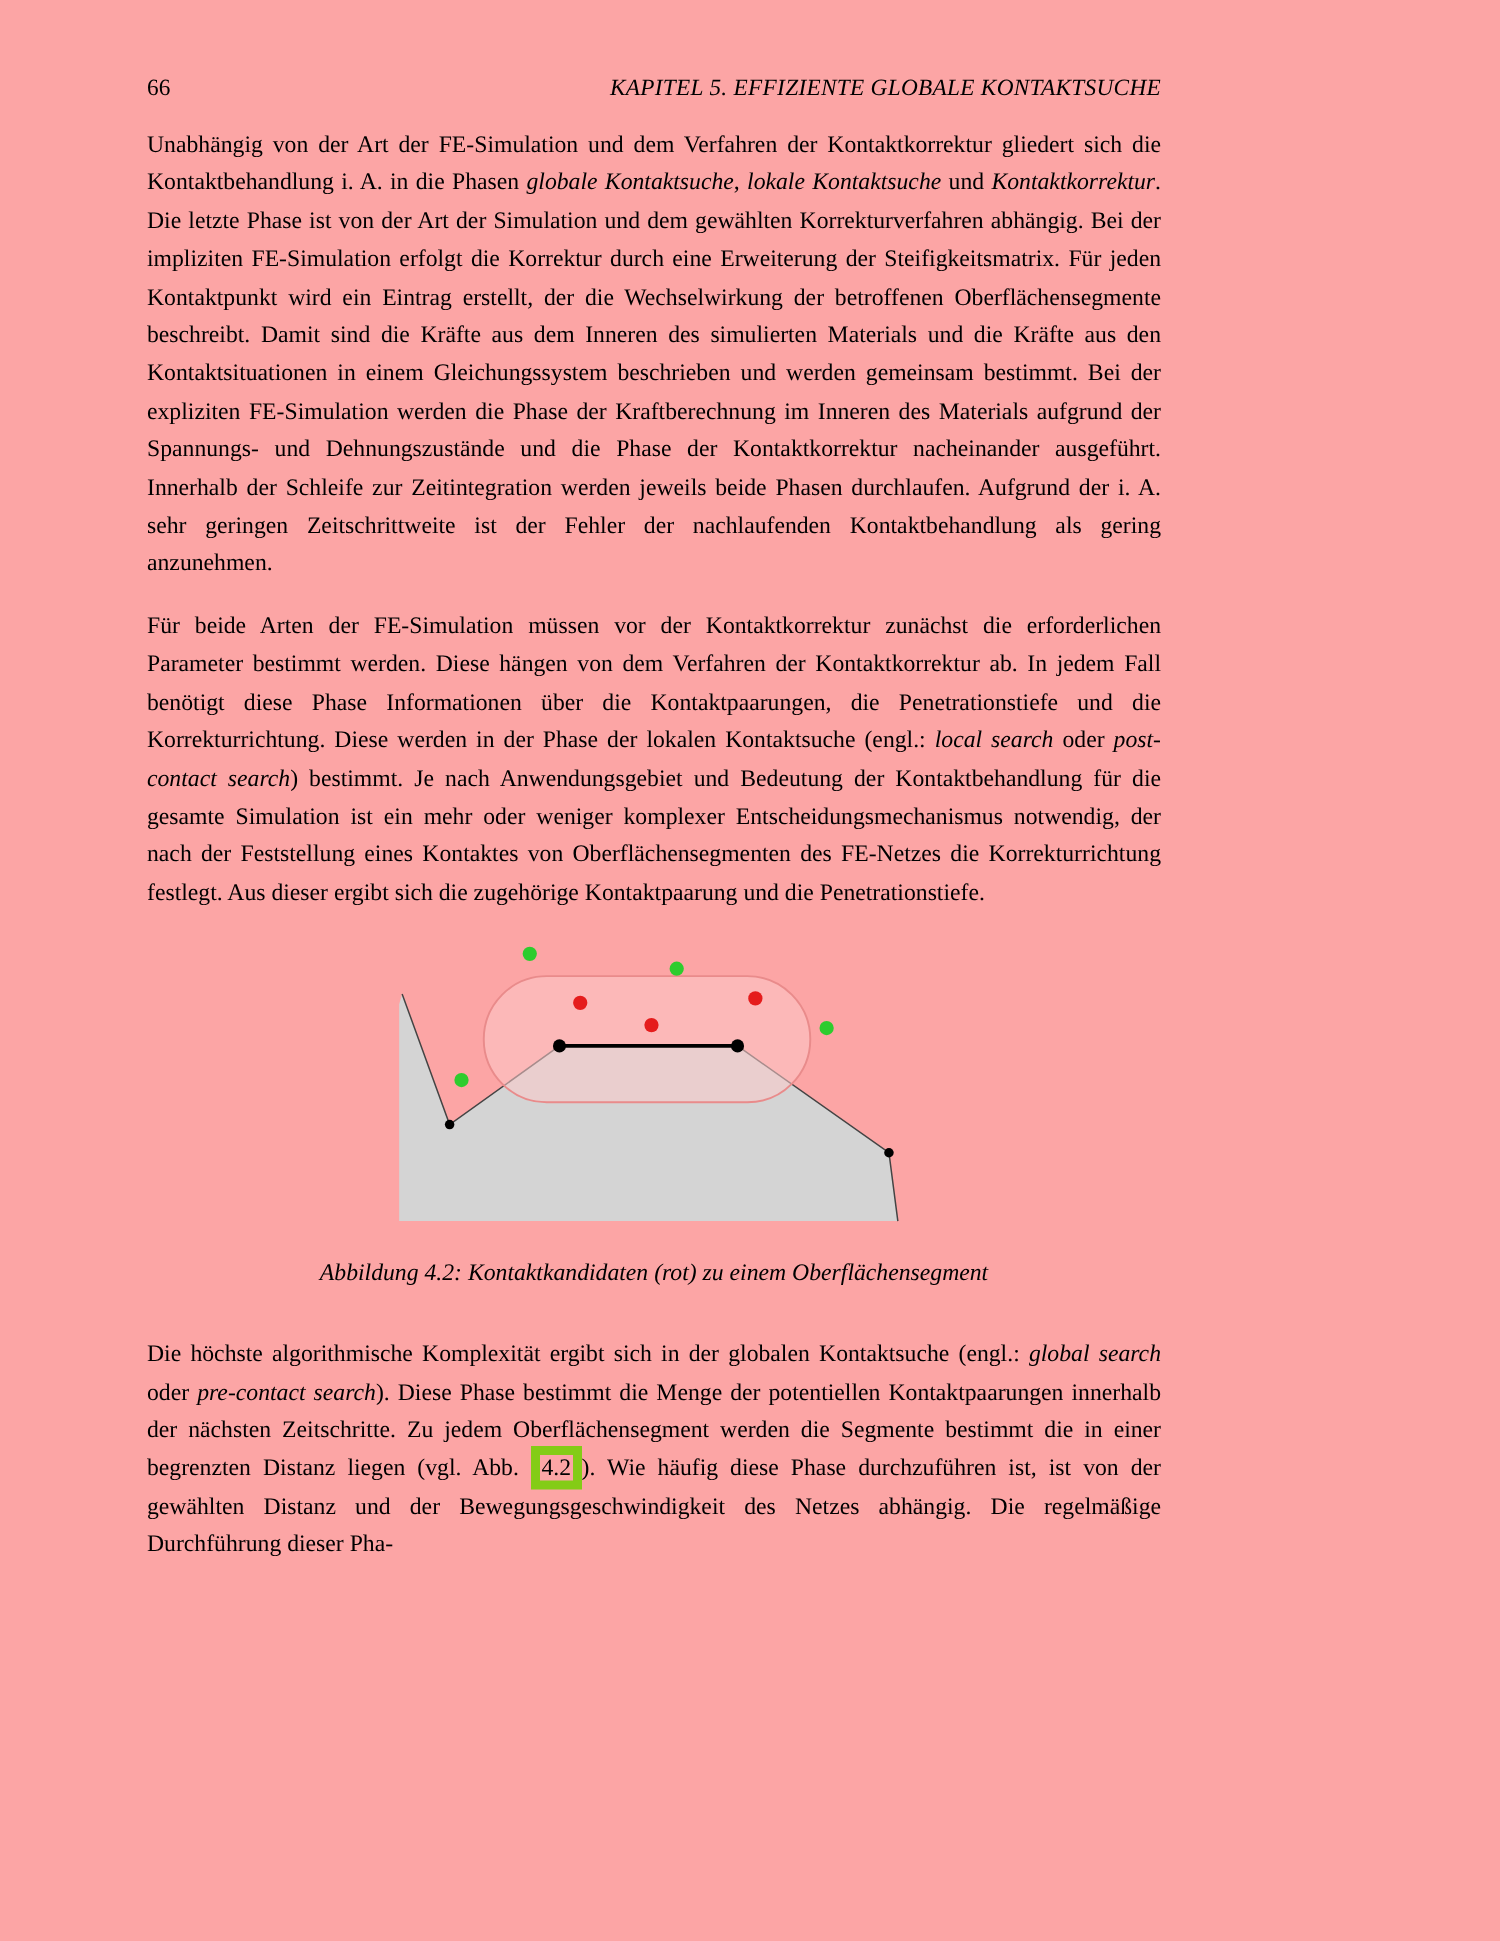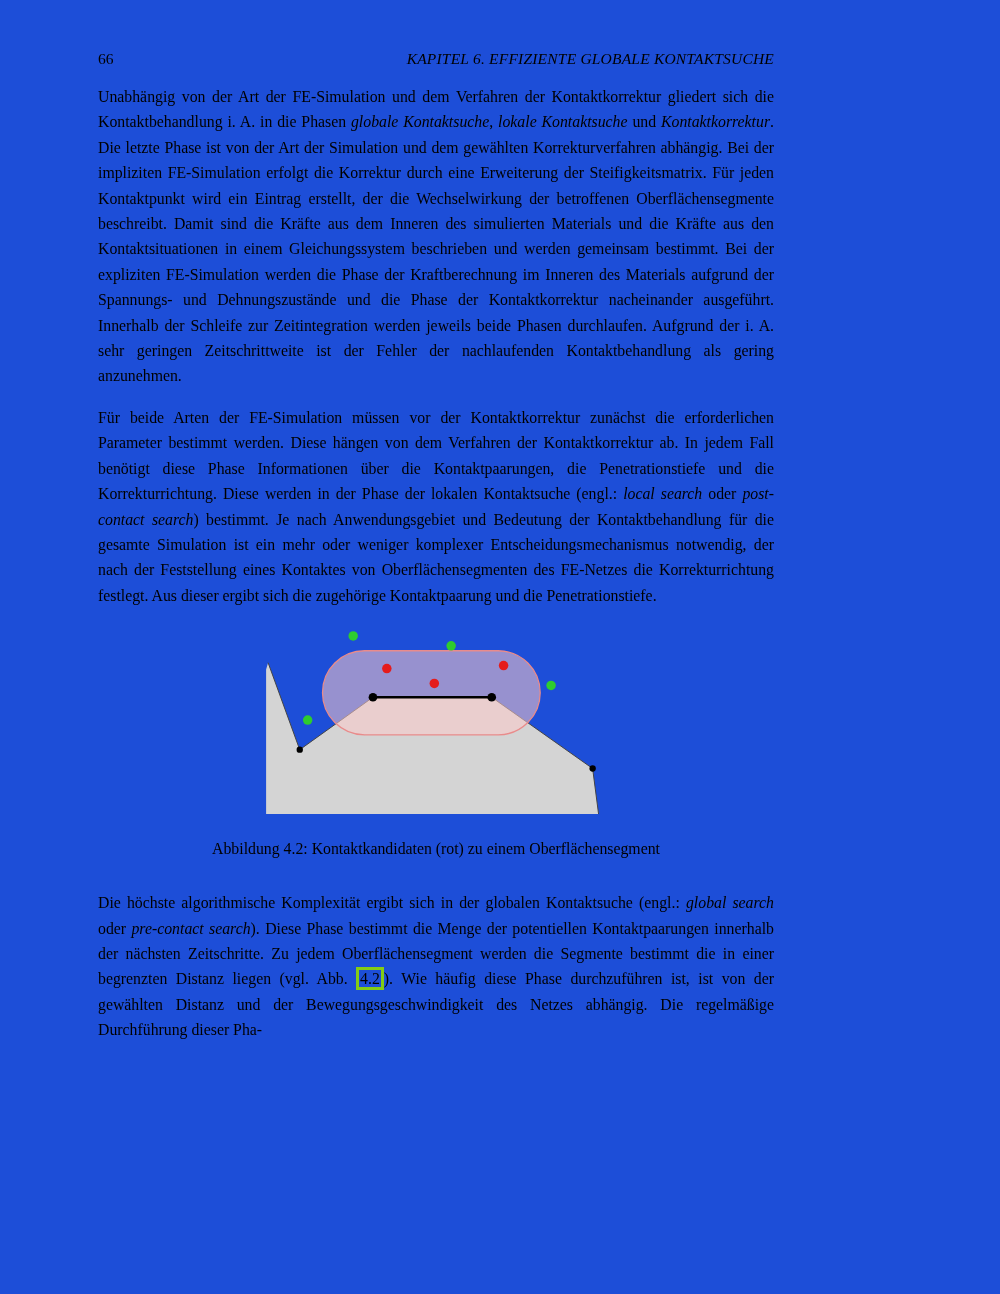--- a/index.html
+++ b/index.html
@@ -1,21 +1,21 @@
 <!DOCTYPE html>
 <html lang="de"><head>
 <meta charset="utf-8">
 <title>Seite 66</title>
 <style>
   html, body { margin: 0; padding: 0; background: #ffffff; }
   .page {
     position: relative;
     width: 1000px;
     height: 1294px;
-    background: #1d4ed8;
+    background: #fca5a5;
     color: #000000;
     font-family: "Liberation Serif", "DejaVu Serif", serif;
     overflow: hidden;
   }
   .column {
     margin-left: 98px;
     width: 676px;
   }
   .running-header {
     display: flex;
@@ -33,27 +33,28 @@
   }
   h1.section-heading .sec-num { margin-right: 30px; }
   p.para {
     font-size: 15.8px;
     line-height: 25.4px;
     text-align: justify;
     margin: 16px 0 10px 0;
   }
   .it { font-style: italic; }
   .ref {
-    border: 3px solid #84cc16;
+    border: 6px solid #84cc16;
     padding: 0 1px;
     cursor: pointer;
   }
   figure.fig {
     margin: 20px 0 0 0;
     padding: 0;
+    font-style: italic;
   }
   #figure-svg {
     display: block;
     width: 396px;
     height: 188px;
     margin-left: 168px;
   }
   figcaption.caption {
     display: block;
     text-align: center;
@@ -63,21 +64,21 @@
   #paras-after { margin-top: 32px; }
 </style>
 </head>
 <body>
 
 <div class="page">
   <div class="column">
 
     <div class="running-header">
       <span>66</span>
-      <span class="chapter">KAPITEL 6. EFFIZIENTE GLOBALE KONTAKTSUCHE</span>
+      <span class="chapter">KAPITEL 5. EFFIZIENTE GLOBALE KONTAKTSUCHE</span>
     </div>
 
 
     <div id="paras-before">
         <p class="para"><span>Unabhängig von der Art der FE-Simulation und dem Verfahren der Kontaktkorrektur gliedert sich die Kontaktbehandlung i. A. in die Phasen </span><span class="it">globale Kontaktsuche</span><span>, </span><span class="it">lokale Kontaktsuche</span><span> und </span><span class="it">Kontaktkorrektur</span><span>. Die letzte Phase ist von der Art der Simulation und dem gewählten Korrekturverfahren abhängig. Bei der impliziten FE-Simulation erfolgt die Korrektur durch eine Erweiterung der Steifigkeitsmatrix. Für jeden Kontaktpunkt wird ein Eintrag erstellt, der die Wechselwirkung der betroffenen Oberflächensegmente beschreibt. Damit sind die Kräfte aus dem Inneren des simulierten Materials und die Kräfte aus den Kontaktsituationen in einem Gleichungssystem beschrieben und werden gemeinsam bestimmt. Bei der expliziten FE-Simulation werden die Phase der Kraftberechnung im Inneren des Materials aufgrund der Spannungs- und Dehnungszustände und die Phase der Kontaktkorrektur nacheinander ausgeführt. Innerhalb der Schleife zur Zeitintegration werden jeweils beide Phasen durchlaufen. Aufgrund der i. A. sehr geringen Zeitschrittweite ist der Fehler der nachlaufenden Kontaktbehandlung als gering anzunehmen.</span></p>
         <p class="para"><span>Für beide Arten der FE-Simulation müssen vor der Kontaktkorrektur zunächst die erforderlichen Parameter bestimmt werden. Diese hängen von dem Verfahren der Kontaktkorrektur ab. In jedem Fall benötigt diese Phase Informationen über die Kontaktpaarungen, die Penetrationstiefe und die Korrekturrichtung. Diese werden in der Phase der lokalen Kontaktsuche (engl.: </span><span class="it">local search</span><span> oder </span><span class="it">post-contact search</span><span>) bestimmt. Je nach Anwendungsgebiet und Bedeutung der Kontaktbehandlung für die gesamte Simulation ist ein mehr oder weniger komplexer Entscheidungsmechanismus notwendig, der nach der Feststellung eines Kontaktes von Oberflächensegmenten des FE-Netzes die Korrekturrichtung festlegt. Aus dieser ergibt sich die zugehörige Kontaktpaarung und die Penetrationstiefe.</span></p>
       </div>
 
     <figure class="fig">
       <svg id="figure-svg" xmlns="http://www.w3.org/2000/svg" viewBox="0 0 400 190">

